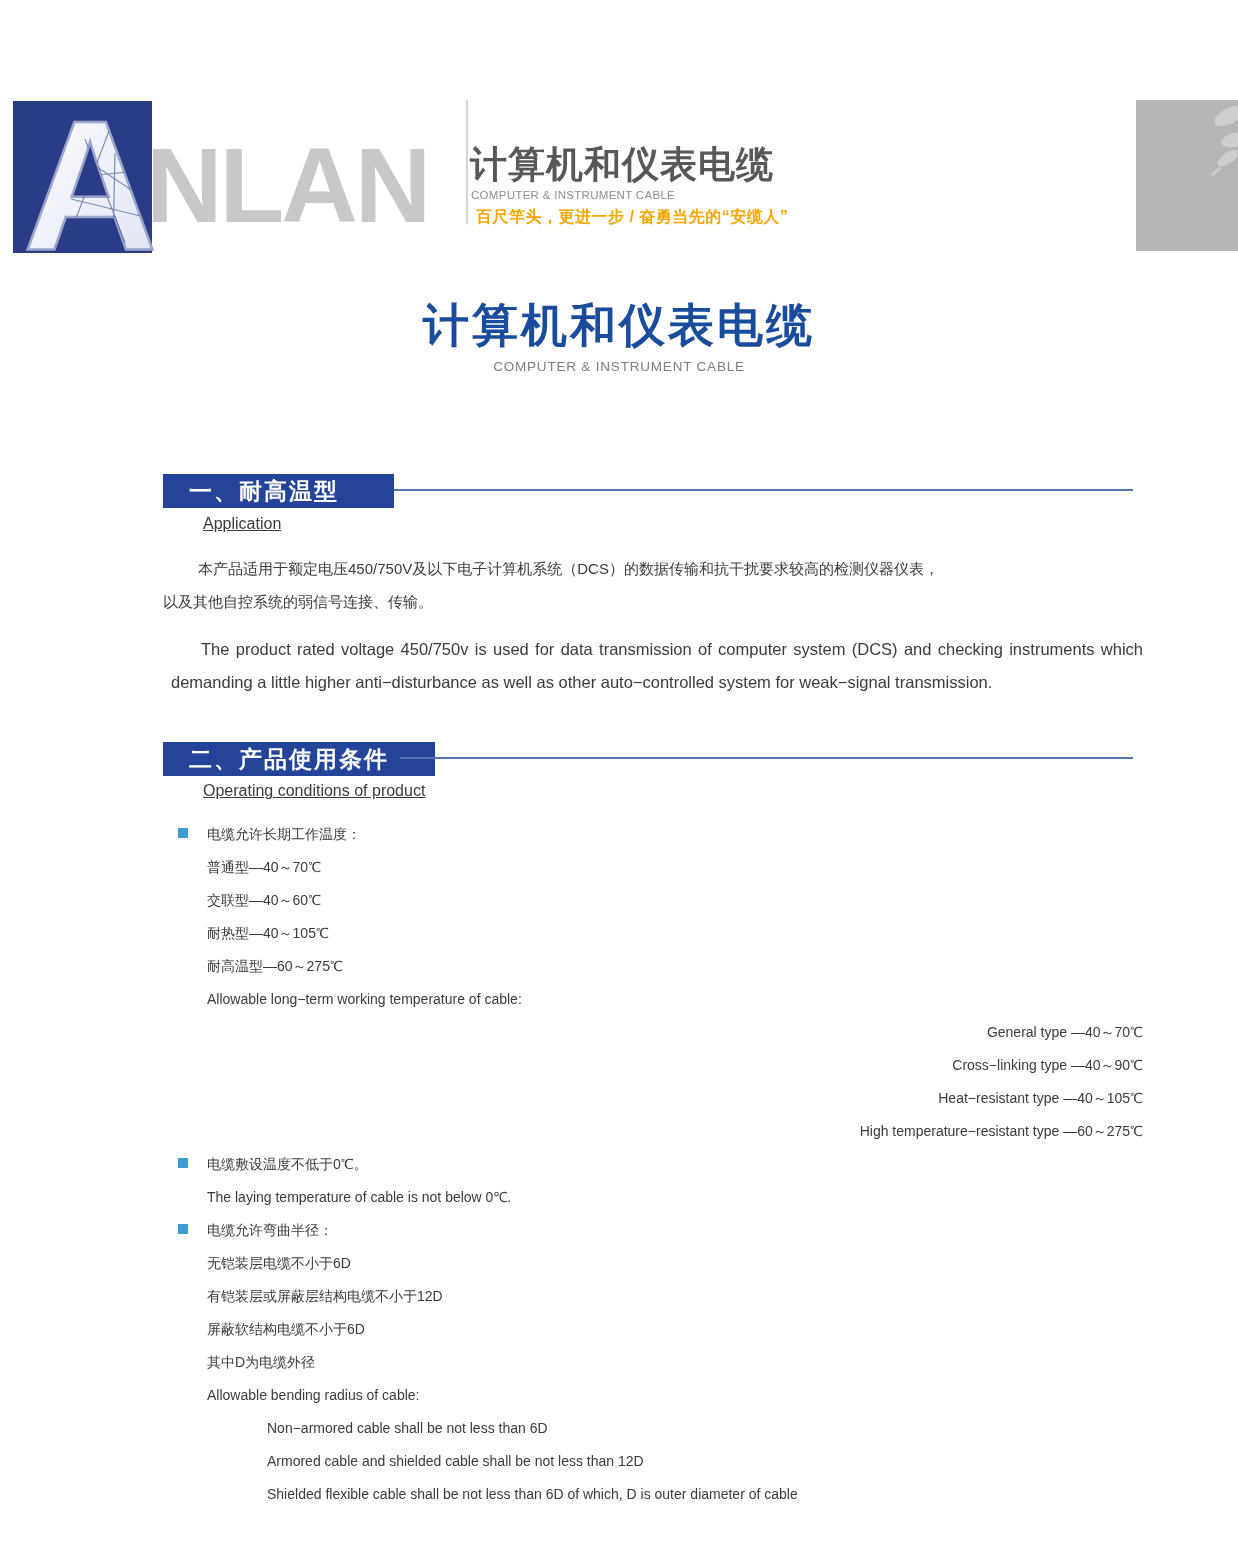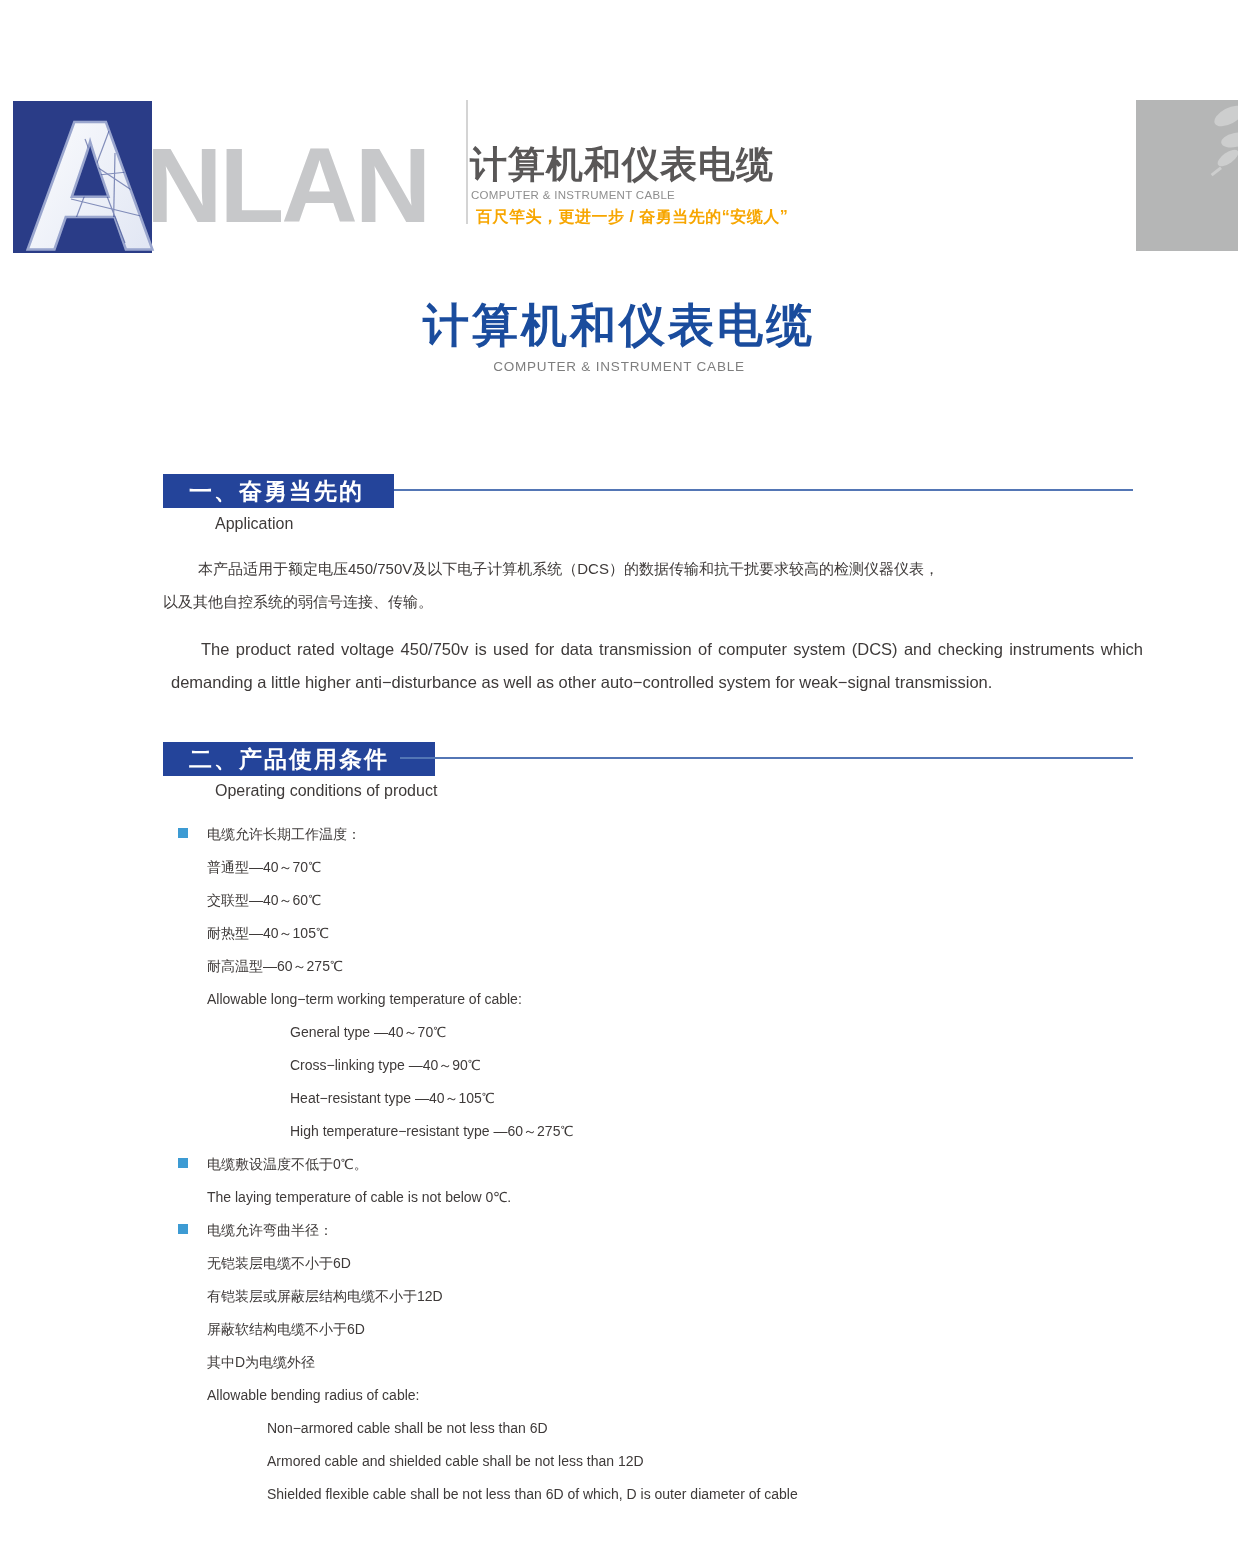--- a/index.html
+++ b/index.html
@@ -55,40 +55,40 @@
   .sec-bar{
     position:absolute;left:163px;height:34px;line-height:34px;
     background:var(--accent-blue);color:#ffffff;
     font-size:23px;font-weight:bold;letter-spacing:2px;padding-left:26px;box-sizing:border-box;
   }
   .sec-bar.b1{top:474px;width:231px;}
   .sec-bar.b2{top:742px;width:272px;}
   .sec-rule{position:absolute;height:2px;background:var(--rule-blue);}
   .sec-rule.r1{left:394px;top:489px;width:739px;}
   .sec-rule.r2{left:400px;top:757px;width:733px;}
-  .sec-sub{position:absolute;left:215px;font-size:16px;color:var(--text-dark);}
+  .sec-sub{position:absolute;left:203px;font-size:16px;color:var(--text-dark);text-decoration:underline;}
   .sec-sub.u1{top:515px;}
   .sec-sub.u2{top:782px;}
   
   .para-cn{
     position:absolute;left:163px;top:552px;width:972px;margin:0;
     font-size:15px;line-height:33px;color:var(--text-dark);
     text-indent:35px;text-align:justify;white-space:pre-line;
   }
   .para-en{
     position:absolute;left:163px;top:625px;width:972px;margin:8px;
     font-size:16.5px;line-height:33px;color:var(--text-dark);
     text-indent:30px;text-align:justify;
   }
   
   .cond-list{position:absolute;left:163px;top:818px;width:980px;color:var(--text-dark);font-size:14px;}
   .row{position:relative;height:33px;line-height:33px;padding-left:44px;white-space:nowrap;box-sizing:border-box;}
   .row .sq{position:absolute;left:15px;top:10px;width:10px;height:10px;background:var(--bullet-blue);}
   .row.indent-1{padding-left:104px;}
-  .row.indent-2{padding-left:127px;}
+  .row.indent-2{padding-left:127px;text-align:right;}
 </style>
 </head>
 <body>
 
 <div class="page">
 
   <svg class="logo-svg" width="170" height="155" viewBox="0 0 170 155">
     <defs>
       <linearGradient id="afill" x1="0" y1="0" x2="1" y2="1">
         <stop offset="0" stop-color="#ffffff"></stop>
@@ -124,21 +124,21 @@
         <ellipse cx="99" cy="40" rx="14" ry="7" transform="rotate(-12 99 40)"></ellipse>
         <ellipse cx="92" cy="58" rx="12" ry="5.5" transform="rotate(-35 92 58)"></ellipse>
         <rect x="74" y="70" width="12" height="3" transform="rotate(-38 80 71)"></rect>
       </g>
     </svg>
   </div>
 
   <div class="main-title">计算机和仪表电缆</div>
   <div class="main-sub">COMPUTER &amp; INSTRUMENT CABLE</div>
 
-  <div class="sec-bar b1">一、奋勇当先的</div>
+  <div class="sec-bar b1">一、耐高温型</div>
   <div class="sec-rule r1"></div>
   <div class="sec-sub u1">Application</div>
   <p class="para-cn">本产品适用于额定电压450/750V及以下电子计算机系统（DCS）的数据传输和抗干扰要求较高的检测仪器仪表，
 以及其他自控系统的弱信号连接、传输。</p>
   <p class="para-en">The product rated voltage 450/750v is used for data transmission of computer system (DCS) and checking instruments which demanding a little higher anti−disturbance as well as other auto−controlled system for weak−signal transmission.</p>
 
   <div class="sec-bar b2">二、产品使用条件</div>
   <div class="sec-rule r2"></div>
   <div class="sec-sub u2">Operating conditions of product</div>
 

